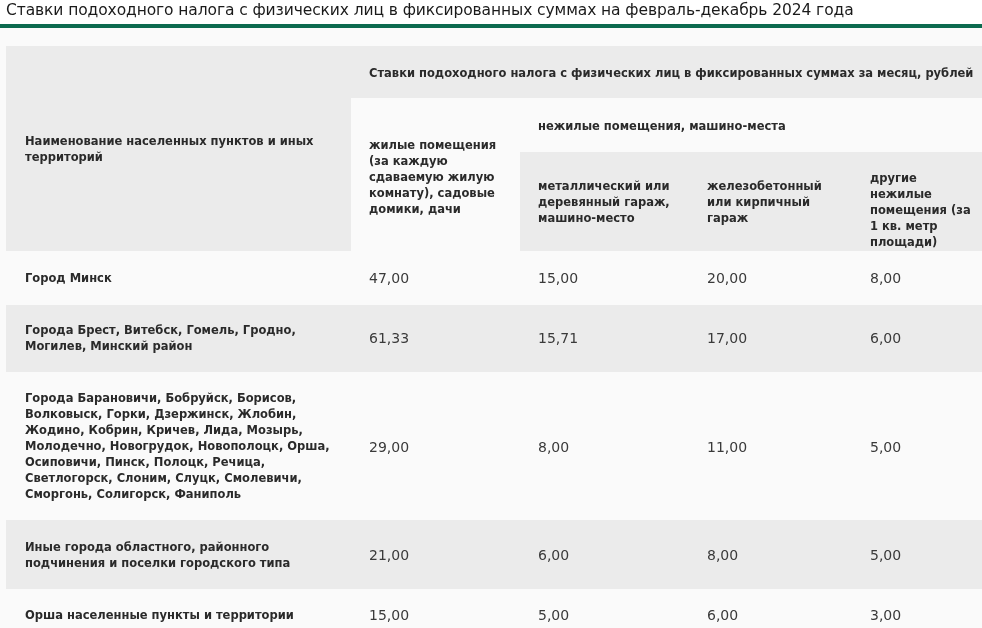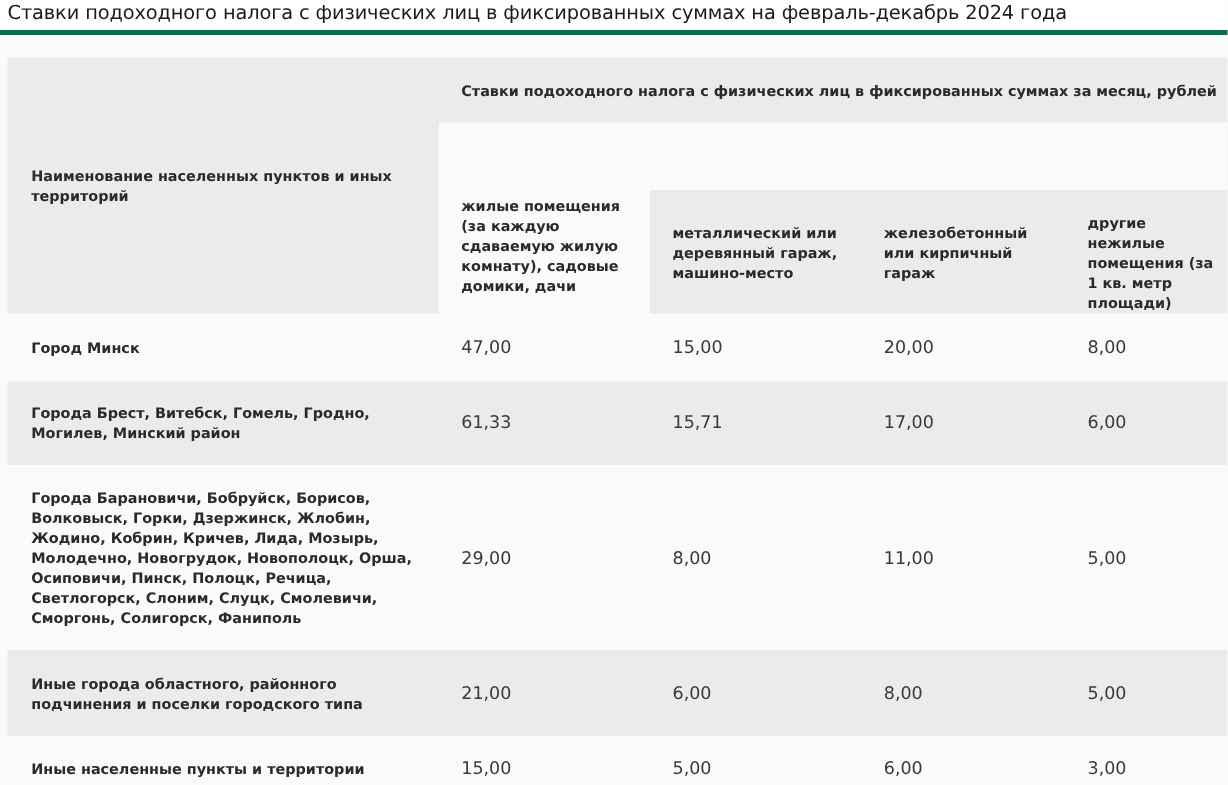--- a/index.html
+++ b/index.html
@@ -38,21 +38,22 @@
 </div>
 
 <div class="table-wrap">
 
   <div class="cell gray" style="left:6px; top:18px; width:976px; height:205px;"></div>
   <div class="cell white" style="left:351px; top:70px; width:631px; height:153px;"></div>
   <div class="cell gray" style="left:520px; top:124px; width:462px; height:99px;"></div>
 
   <div class="txt hdr" style="left:25px; top:105px; width:300px;">Наименование населенных пунктов и иных территорий</div>
   <div class="txt hdr" style="left:369px; top:37px; width:600px; white-space:nowrap;">Ставки подоходного налога с физических лиц в фиксированных суммах за месяц, рублей</div>
-  <div class="txt hdr" style="left:369px; top:109px; width:135px;margin-top:20px;">жилые помещения (за каждую сдаваемую жилую комнату), садовые домики, дачи</div>
+  <div class="txt hdr" style="left:369px; top:109px; width:135px;">жилые помещения (за каждую сдаваемую жилую комнату), садовые домики, дачи</div>
+  <div class="txt hdr" style="left:538px; top:90px; width:300px; white-space:nowrap;">нежилые помещения, машино-места</div>
   <div class="txt hdr" style="left:538px; top:150px; width:140px;">металлический или деревянный гараж, машино-место</div>
   <div class="txt hdr" style="left:707px; top:150px; width:120px;">железобетонный или кирпичный гараж</div>
   <div class="txt hdr" style="left:870px; top:142px; width:112px;">другие нежилые помещения (за 1 кв. метр площади)</div>
 
   <div class="cell white" style="left:6px; top:223px; width:976px; height:54px;"></div>
   <div class="txt bodyname" style="left:25px; top:242px; width:310px;">Город Минск</div>
   <div class="txt num" style="left:369px; top:242px;">47,00</div>
   <div class="txt num" style="left:538px; top:242px;">15,00</div>
   <div class="txt num" style="left:707px; top:242px;text-align:center;">20,00</div>
   <div class="txt num" style="left:870px; top:242px;">8,00</div>
@@ -72,18 +73,18 @@
   <div class="txt num" style="left:870px; top:411px;">5,00</div>
 
   <div class="cell gray" style="left:6px; top:492px; width:976px; height:69px;"></div>
   <div class="txt bodyname" style="left:25px; top:511px; width:320px;">Иные города областного, районного подчинения и поселки городского типа</div>
   <div class="txt num" style="left:369px; top:519px;">21,00</div>
   <div class="txt num" style="left:538px; top:519px;">6,00</div>
   <div class="txt num" style="left:707px; top:519px;">8,00</div>
   <div class="txt num" style="left:870px; top:519px;">5,00</div>
 
   <div class="cell white" style="left:6px; top:561px; width:976px; height:39px;"></div>
-  <div class="txt bodyname" style="left:25px; top:579px; width:320px;">Иные населенные пункты и территории</div>
+  <div class="txt bodyname" style="left:25px; top:579px; width:320px;">Орша населенные пункты и территории</div>
   <div class="txt num" style="left:369px; top:579px;">15,00</div>
   <div class="txt num" style="left:538px; top:579px;">5,00</div>
   <div class="txt num" style="left:707px; top:579px;">6,00</div>
   <div class="txt num" style="left:870px; top:579px;">3,00</div>
 </div>
 
 </body></html>

